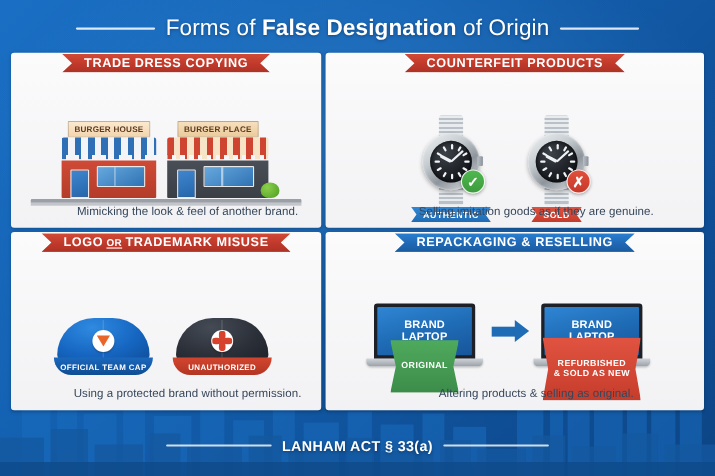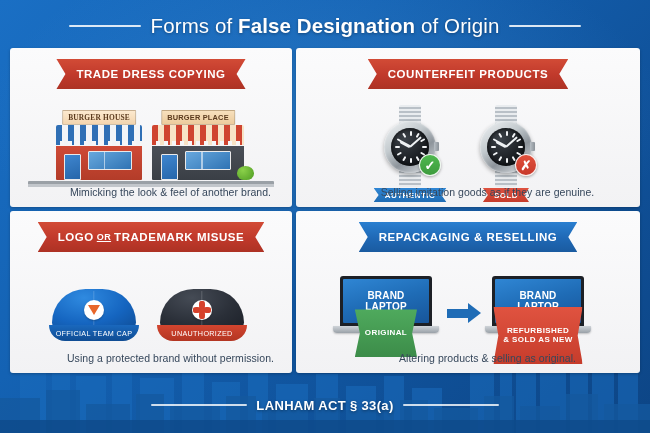--- a/index.html
+++ b/index.html
@@ -44,21 +44,21 @@
   .card {
     background:linear-gradient(180deg,#fbfbfc 0%,#f2f2f4 100%);
     border-radius:3px;
     box-shadow:0 1px 3px rgba(0,0,0,.25);
     position:relative; overflow:hidden;
     display:flex; flex-direction:column; align-items:center;
   }
 
   
   .ribbon {
-    margin-top:11px; position:relative; height:30px;
+    margin-top:1px; position:relative; height:17px;
     display:flex; align-items:center; justify-content:center;
     padding:0 20px; color:#fff; font-weight:bold; font-size:11.5px;
     letter-spacing:.55px; white-space:nowrap;
     clip-path:polygon(0 0, 100% 0, calc(100% - 9px) 50%, 100% 100%, 0 100%, 9px 50%);
     box-shadow:0 1px 2px rgba(0,0,0,.18);
   }
   .ribbon.red  { background:linear-gradient(180deg,#d24b36 0%,#c0392b 55%,#ad3224 100%); }
   .ribbon.blue { background:linear-gradient(180deg,#2a7fd0 0%,#1f68b5 55%,#1a5ba0 100%); }
   .ribbon .small { font-size:9px; font-weight:bold; letter-spacing:.4px; margin:0 3px;text-decoration:underline; }
 
@@ -177,21 +177,21 @@
     transform-origin:50% 0%;
   }
   .brim {
     position:absolute; left:-3px; right:-3px; bottom:0; height:16px;
     border-radius:0 0 46px 46px;
   }
   .brim.blue { background:linear-gradient(180deg,#1a68bd,#0f4c93); }
   .brim.red  { background:linear-gradient(180deg,#d2452f,#b33522); }
   .cap-text {
     position:absolute; left:0; right:0; bottom:3px; text-align:center;
-    color:#fff; font-size:7.2px; font-weight:normal; letter-spacing:.35px; white-space:nowrap;
+    color:#fff; font-size:7.2px; font-weight:bold; letter-spacing:.35px; white-space:nowrap;
   }
 
   
   .laptop { position:absolute; bottom:40px; width:92px; }
   .screen {
     position:relative; height:50px; border-radius:3px 3px 0 0;
     background:#1d2026; padding:3px;
   }
   .screen-in {
     height:100%; border-radius:1px;
@@ -300,21 +300,21 @@
 
   <div class="grid">
 
     <div class="card">
       <div class="ribbon red">TRADE DRESS COPYING</div>
       <div class="stage">
 
         <div class="ground" style="left:18px; right:18px;"></div>
         <div class="curb" style="left:18px; right:18px;"></div>
 
-        <div class="shop" style="left:46px; width:86px; height:70px;font-family:Liberation Serif, serif;">
+        <div class="shop" style="left:46px; width:86px; height:70px;">
           <div class="sign sign-a">BURGER HOUSE</div>
           <div class="awning awn-blue" style="top:15px;"></div>
           <div class="facade fac-red" style="top:36px; height:34px;">
             <div class="door" style="left:8px; width:17px; height:26px;"></div>
             <div class="win" style="left:32px; top:5px; width:44px; height:19px;"></div>
           </div>
         </div>
 
         <div class="shop" style="left:142px; width:92px; height:70px;">
           <div class="sign sign-b">BURGER PLACE</div>

